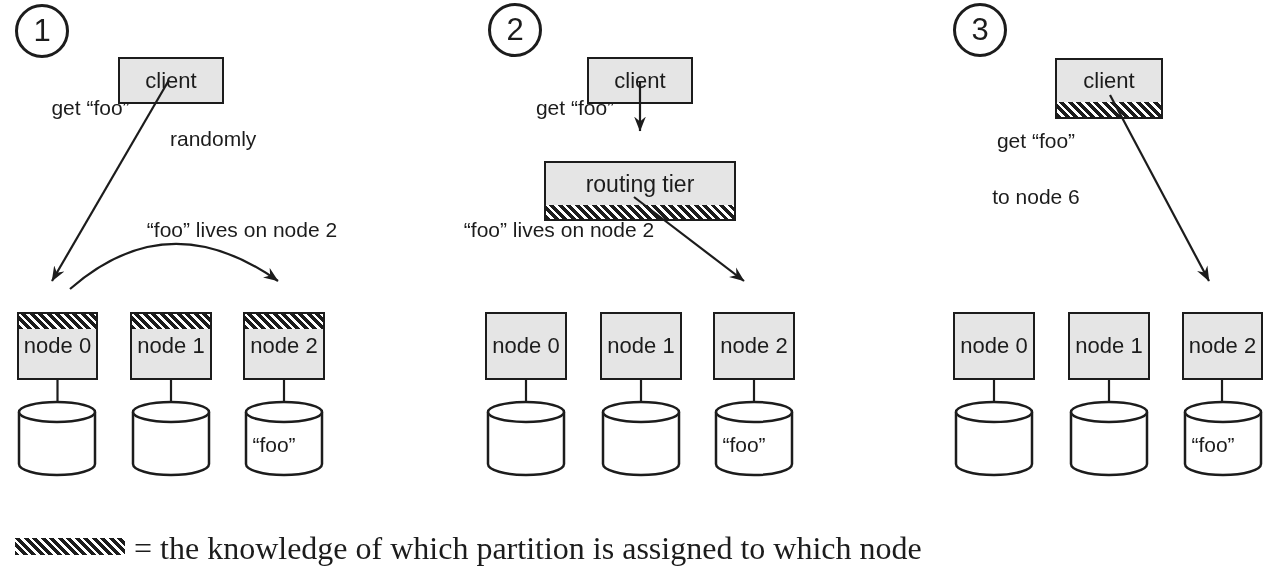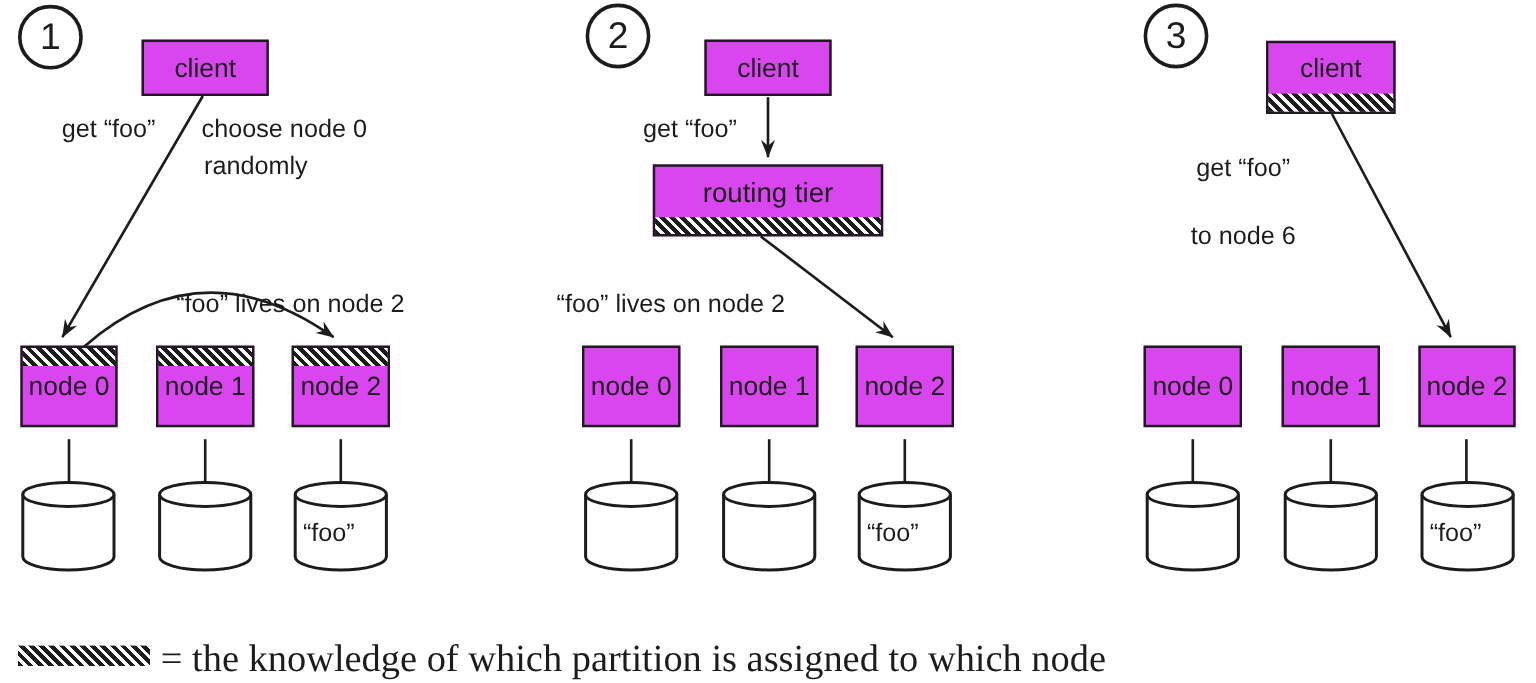--- a/index.html
+++ b/index.html
@@ -9,32 +9,32 @@
   }
   svg.layer{position:absolute;left:0;top:0;}
   .under{z-index:1;} .over{z-index:5;pointer-events:none;}
   .el{position:absolute;box-sizing:border-box;}
   .num-circle{
     width:54px;height:54px;border:3.5px solid #1c1c1c;border-radius:50%;
     display:flex;align-items:center;justify-content:center;
     font-size:31px;background:#fff;z-index:3;
   }
   .box{
-    border:2.5px solid #1c1c1c;background:#d946ef;display:flex;align-items:center;justify-content:center;
-    font-size:22px;z-index:3;position:absolute;box-sizing:border-box;
+    border:2.5px solid #1c1c1c;background:#e5e5e5;display:flex;align-items:center;justify-content:center;
+    font-size:22px;z-index:3;position:absolute;box-sizing:border-box;margin-top:24px;
   }
   .hatch{background:repeating-linear-gradient(45deg,#1c1c1c 0,#1c1c1c 3.4px,#ffffff 3.4px,#ffffff 6px);}
   .hatch-top{position:absolute;top:0;left:0;right:0;height:15px;}
   .hatch-bottom{position:absolute;bottom:0;left:0;right:0;height:14px;}
   .client-box{width:106px;height:47px;}
   .client-box-k{width:108px;height:61px;padding-bottom:15px;}
   .router-box{width:192px;height:60px;padding-bottom:14px;font-size:23px;}
   .node-box{width:82px;height:68px;}
   .lbl{position:absolute;font-size:21px;white-space:nowrap;z-index:2;}
-  .r{text-align:center;} .c{text-align:center;margin-top:24px;}
+  .r{text-align:center;} .c{text-align:center;}
   .cyl{position:absolute;width:60px;height:78px;z-index:3;}
   .db-label{position:absolute;left:0;right:0;top:33px;text-align:center;font-size:21px;}
   .legend-swatch{position:absolute;left:15px;top:538px;width:110px;height:17px;z-index:3;}
   .legend-text{position:absolute;left:134px;top:530px;font-size:32px;z-index:3;font-family:Liberation Serif, serif;}
 </style>
 </head>
 <body>
 
 <div class="canvas">
 
@@ -54,21 +54,20 @@
 
   <div class="el num-circle" style="left:15px;top:4px;">
     <span>1</span>
   </div>
 
   <div class="box client-box" style="left:118px;top:33px;">
     <span>client</span>
   </div>
 
   <div class="lbl r" style="left:38px;top:96px;width:105px;">get “foo”</div>
-  <div class="lbl" style="left:168px;top:96px;">choose node 0</div>
   <div class="lbl" style="left:170px;top:127px;">randomly</div>
   <div class="lbl c" style="left:142px;top:218px;width:200px;">“foo” lives on node 2</div>
 
   <div class="box node-box" style="left:17px;top:288px;width:81px;">
     <span class="hatch hatch-top"></span>
     <span>node 0</span>
   </div>
   <div class="box node-box" style="left:130px;top:288px;">
     <span class="hatch hatch-top"></span>
     <span>node 1</span>

